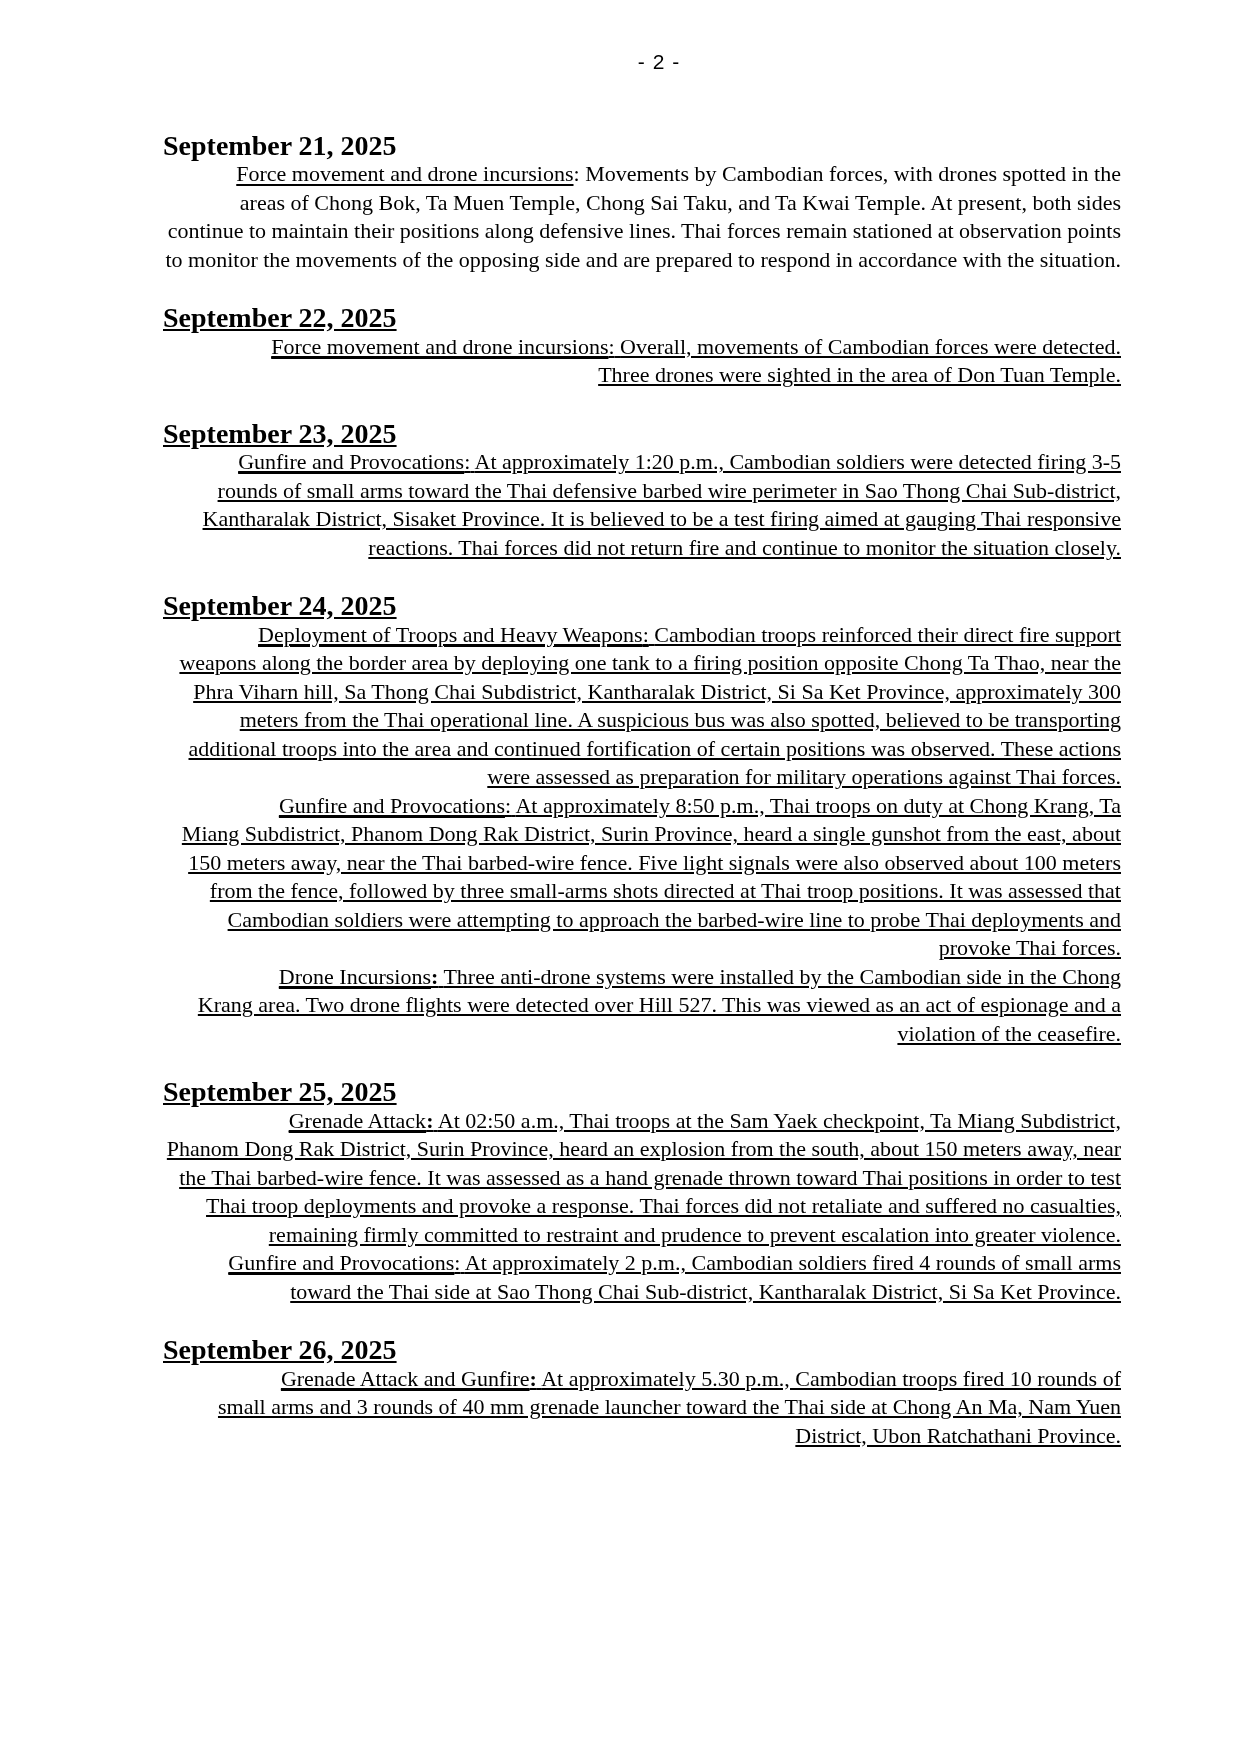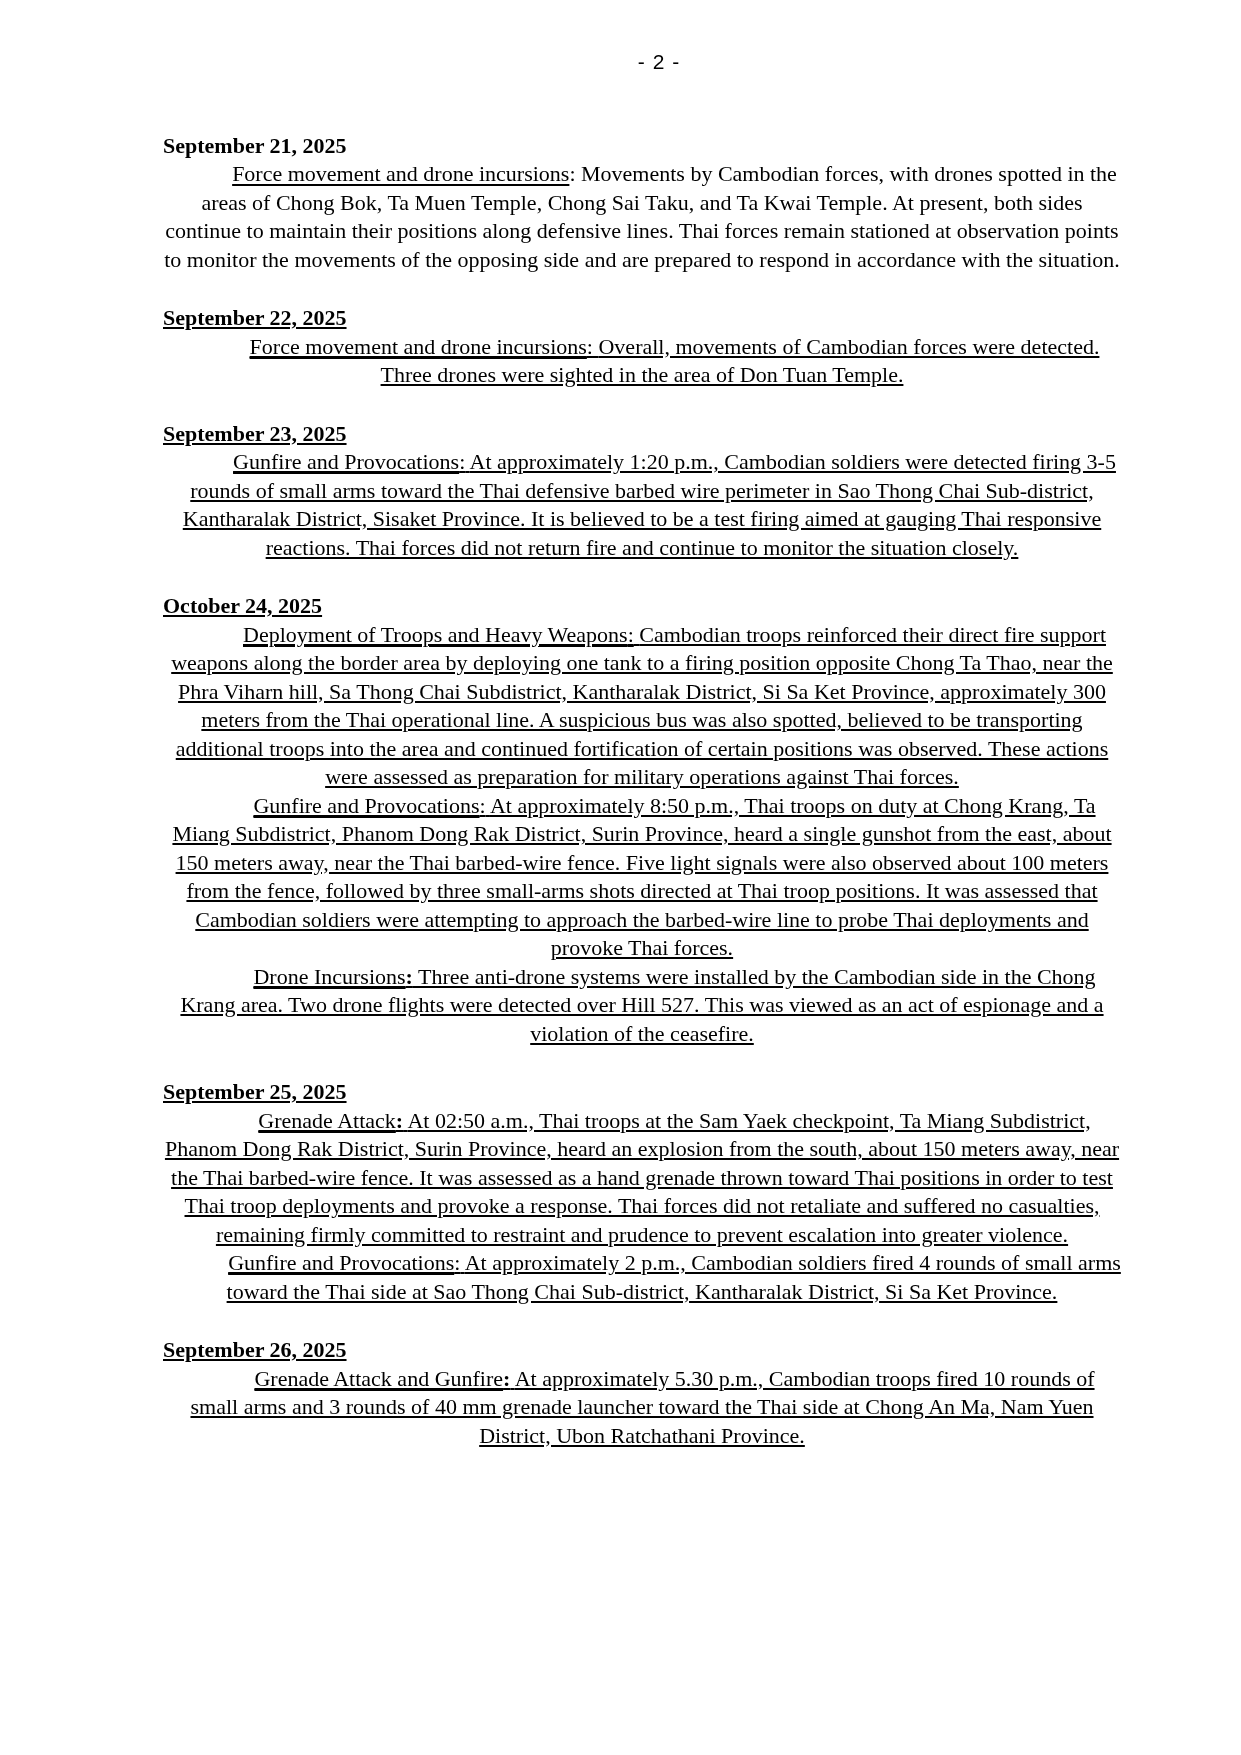--- a/index.html
+++ b/index.html
@@ -35,29 +35,29 @@
     margin: 0;
   }
   .entry {
     margin: 0;
   }
   .entry + .entry {
     margin-top: 30px;
     text-decoration: underline;
   }
   .date {
-    font-size: 22px;
+    font-size: 28px;
     font-weight: 700;
     margin: 0;
     line-height: 28.5px;
   }
   .para {
     margin: 0;
     text-indent: 65px;
-    text-align: center;
+    text-align: right;
   }
   .label {
     text-decoration: underline;
     text-decoration-thickness: 1.5px;
     text-underline-offset: 3px;
   }
   .colon { font-weight: 400; }
   .colon.bold { font-weight: 700; }
   .colon.underlined {
     text-decoration: underline;
@@ -79,21 +79,21 @@
       </section>
       <section class="entry">
         <h2 class="date">September 22, 2025</h2>
         <p class="para"><span class="label">Force movement and drone incursions</span><span class="colon">:</span> <span class="body-text">Overall, movements of Cambodian forces were detected. Three drones were sighted in the area of Don Tuan Temple.</span></p>
       </section>
       <section class="entry">
         <h2 class="date">September 23, 2025</h2>
         <p class="para"><span class="label">Gunfire and Provocations</span><span class="colon">:</span> <span class="body-text">At approximately 1:20 p.m., Cambodian soldiers were detected firing 3-5 rounds of small arms toward the Thai defensive barbed wire perimeter in Sao Thong Chai Sub-district, Kantharalak District, Sisaket Province. It is believed to be a test firing aimed at gauging Thai responsive reactions. Thai forces did not return fire and continue to monitor the situation closely.</span></p>
       </section>
       <section class="entry">
-        <h2 class="date">October 24, 2025</h2>
+        <h2 class="date">September 24, 2025</h2>
         <p class="para"><span class="label">Deployment of Troops and Heavy Weapons</span><span class="colon underlined">:</span> <span class="body-text">Cambodian troops reinforced their direct fire support weapons along the border area by deploying one tank to a firing position opposite Chong Ta Thao, near the Phra Viharn hill, Sa Thong Chai Subdistrict, Kantharalak District, Si Sa Ket Province, approximately 300 meters from the Thai operational line. A suspicious bus was also spotted, believed to be transporting additional troops into the area and continued fortification of certain positions was observed. These actions were assessed as preparation for military operations against Thai forces.</span></p>
         <p class="para"><span class="label">Gunfire and Provocations</span><span class="colon">:</span> <span class="body-text">At approximately 8:50 p.m., Thai troops on duty at Chong Krang, Ta Miang Subdistrict, Phanom Dong Rak District, Surin Province, heard a single gunshot from the east, about 150 meters away, near the Thai barbed-wire fence. Five light signals were also observed about 100 meters from the fence, followed by three small-arms shots directed at Thai troop positions. It was assessed that Cambodian soldiers were attempting to approach the barbed-wire line to probe Thai deployments and provoke Thai forces.</span></p>
         <p class="para"><span class="label">Drone Incursions</span><span class="colon bold">:</span> <span class="body-text">Three anti-drone systems were installed by the Cambodian side in the Chong Krang area. Two drone flights were detected over Hill 527. This was viewed as an act of espionage and a violation of the ceasefire.</span></p>
       </section>
       <section class="entry">
         <h2 class="date">September 25, 2025</h2>
         <p class="para"><span class="label">Grenade Attack</span><span class="colon bold">:</span> <span class="body-text">At 02:50 a.m., Thai troops at the Sam Yaek checkpoint, Ta Miang Subdistrict, Phanom Dong Rak District, Surin Province, heard an explosion from the south, about 150 meters away, near the Thai barbed-wire fence. It was assessed as a hand grenade thrown toward Thai positions in order to test Thai troop deployments and provoke a response. Thai forces did not retaliate and suffered no casualties, remaining firmly committed to restraint and prudence to prevent escalation into greater violence.</span></p>
         <p class="para"><span class="label">Gunfire and Provocations</span><span class="colon">:</span> <span class="body-text">At approximately 2 p.m., Cambodian soldiers fired 4 rounds of small arms toward the Thai side at Sao Thong Chai Sub-district, Kantharalak District, Si Sa Ket Province.</span></p>
       </section>
       <section class="entry">

